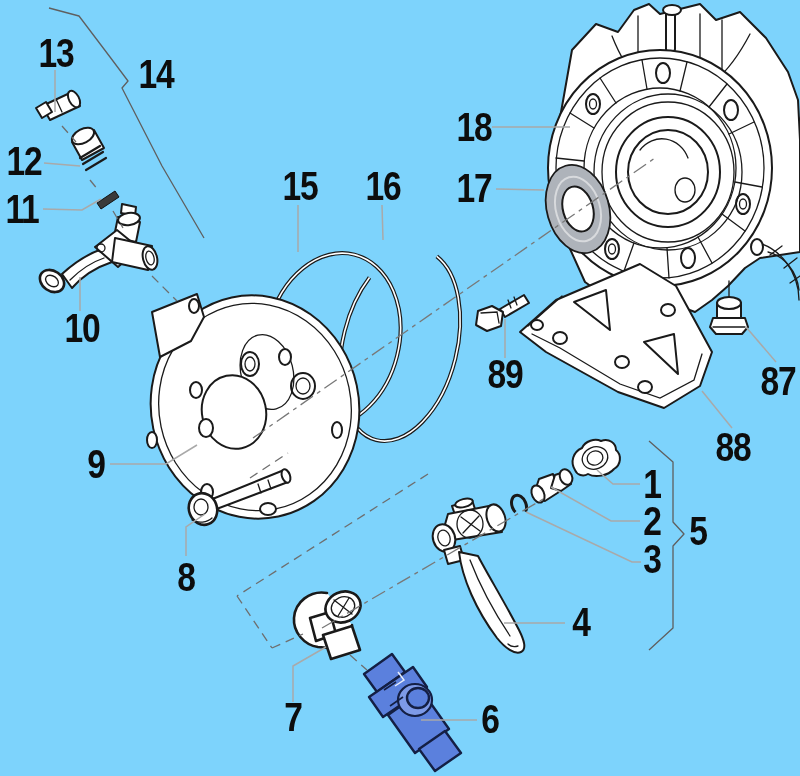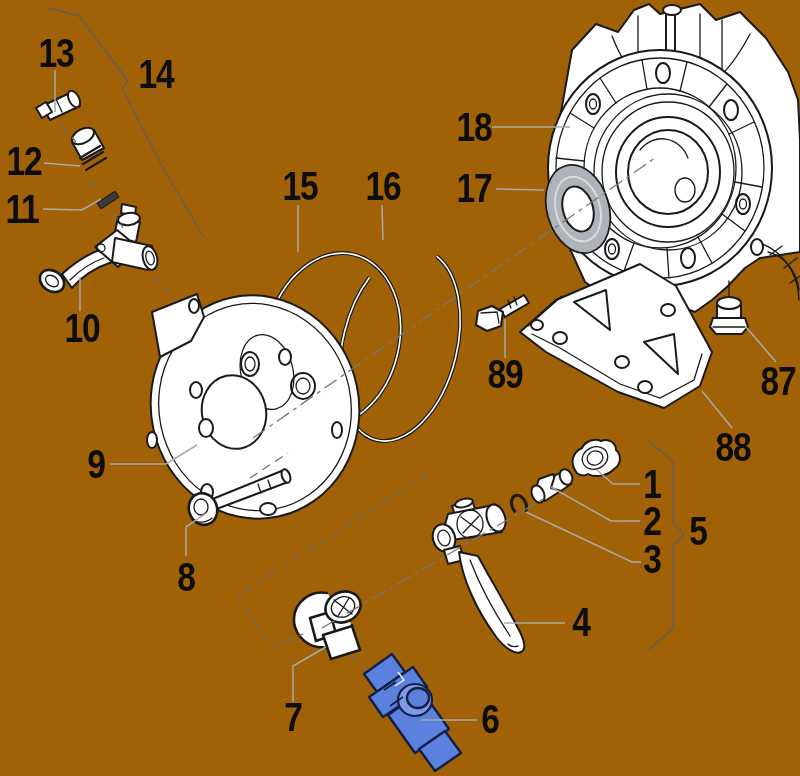--- a/index.html
+++ b/index.html
@@ -1,16 +1,16 @@
 <!DOCTYPE html>
 <html><head>
 <meta charset="utf-8">
 <style>
   html,body{margin:0;padding:0;background:#fff;}
-  .stage{position:relative;width:800px;height:776px;background:#a16207;overflow:hidden;
+  .stage{position:relative;width:800px;height:776px;background:#7dd3fc;overflow:hidden;
          font-family:"Liberation Sans",sans-serif;}
   .stage svg{position:absolute;left:0;top:0;}
   
   .ol{stroke:#1a1a1a;stroke-width:2;fill:#fff;stroke-linejoin:round;stroke-linecap:round;}
   .olb{stroke:#1a1a1a;stroke-width:2.6;fill:#fff;stroke-linejoin:round;stroke-linecap:round;}
   .ln{stroke:#1a1a1a;fill:none;stroke-width:1.3;stroke-linecap:round;}
   .lnb{stroke:#1a1a1a;fill:none;stroke-width:2.2;stroke-linecap:round;}
   .leader{stroke:#a9a9a9;fill:none;stroke-width:1.5;}
   .bracketline{stroke:#5f5f5f;fill:none;stroke-width:1.3;stroke-linejoin:round;}
   .cline{stroke:#787878;fill:none;stroke-width:1.3;stroke-dasharray:15 5 4 5;}

